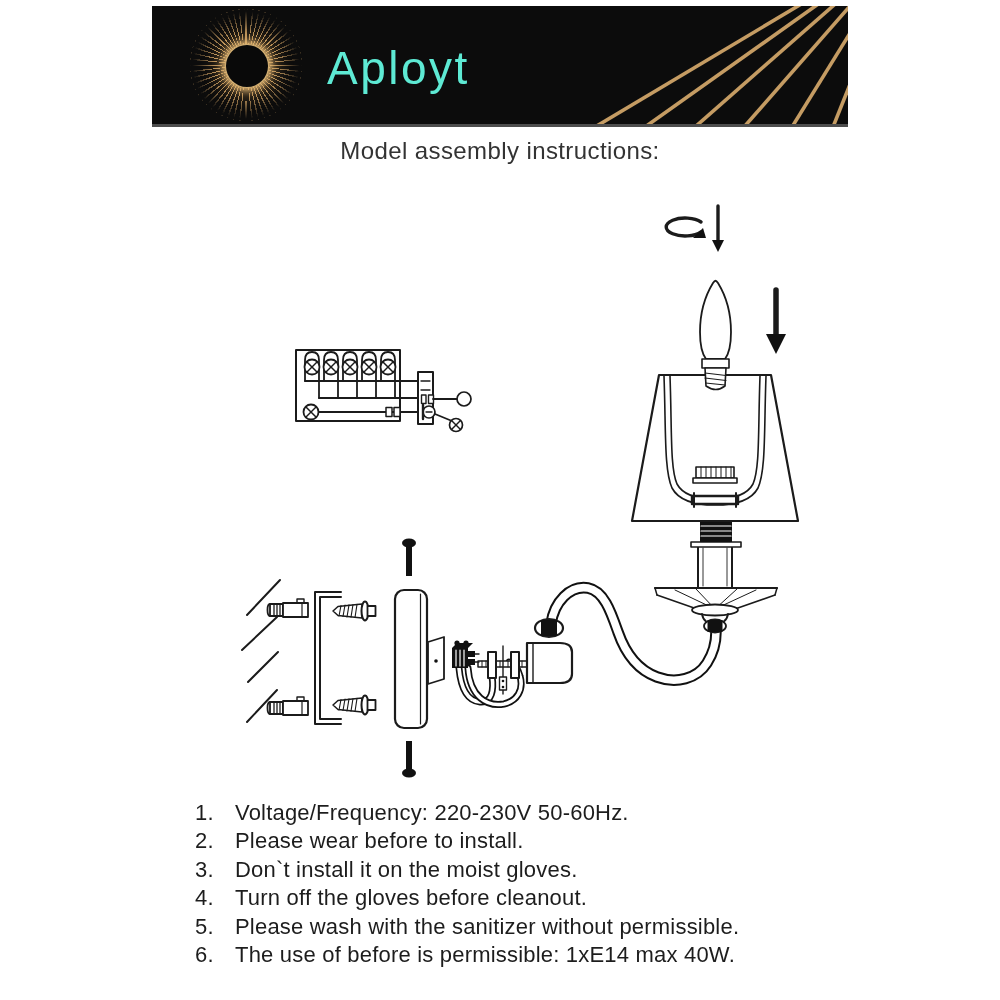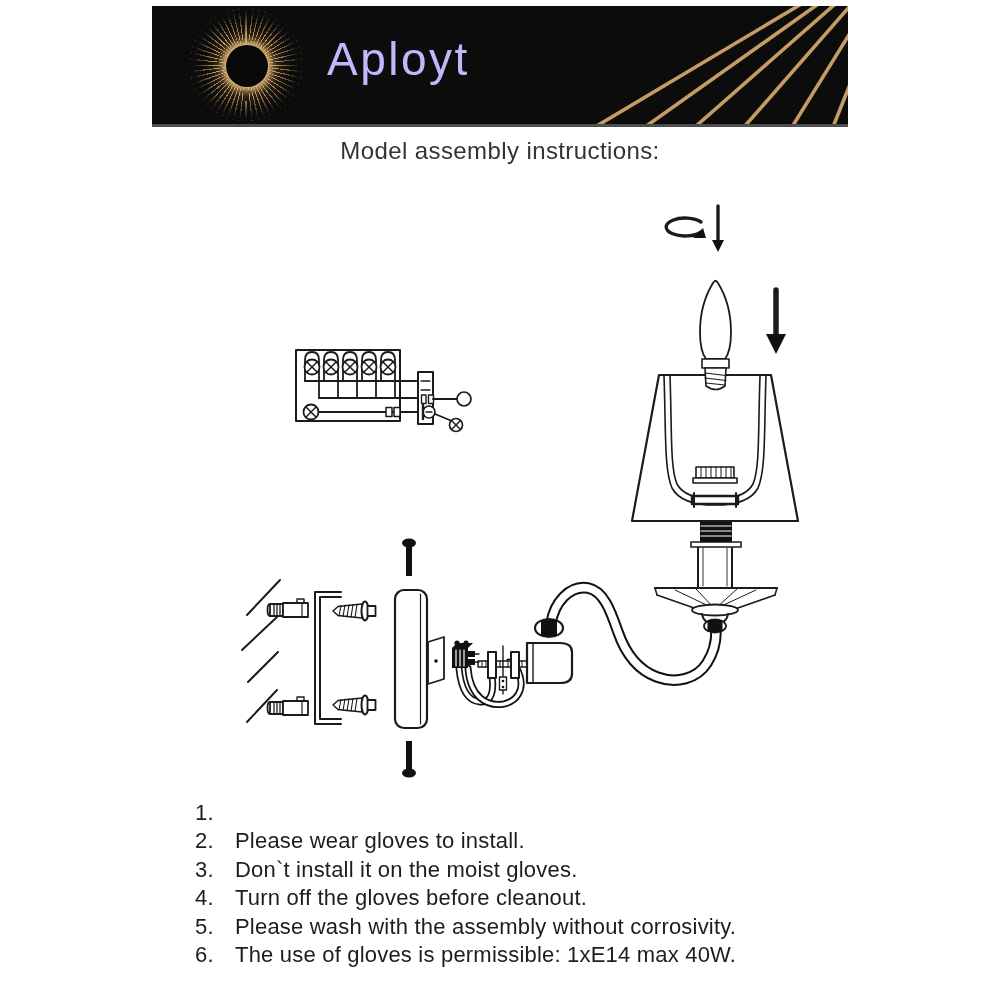--- a/index.html
+++ b/index.html
@@ -19,22 +19,22 @@
   .burst-fade{
     position:absolute;left:38px;top:3px;width:112px;height:112px;border-radius:50%;
     background:radial-gradient(closest-side, rgba(12,12,12,0) 55%, #0c0c0c 96%);
   }
   .burst-core{
     position:absolute;left:73px;top:38px;width:42px;height:42px;border-radius:50%;
     background:#090909;border:1px solid rgba(243,203,134,0.85);
     box-shadow:0 0 6px 3px rgba(235,191,121,0.9),0 0 16px 8px rgba(182,137,77,0.45);
   }
   .brand-text{
-    position:absolute;left:175px;top:28px;font-size:46px;line-height:50px;
-    color:#c4b5fd;letter-spacing:2.5px;font-weight:400;
+    position:absolute;left:175px;top:37px;font-size:46px;line-height:50px;
+    color:#5eead4;letter-spacing:2.5px;font-weight:400;
   }
   .banner-rays{position:absolute;right:0;top:0;}
   
   .doc-title{
     position:absolute;left:0;top:136px;width:1000px;text-align:center;
     color:#333333;font-size:24px;line-height:30px;letter-spacing:0.4px;
   }
   
   .diagram-svg{position:absolute;left:0;top:0;width:1000px;height:1000px;}
   
@@ -348,34 +348,35 @@
       <line x1="776" y1="290" x2="776" y2="336" stroke-width="5.5"></line>
       <polygon points="766,334 786,334 776,354" fill="#111" stroke="none"></polygon>
     </g>
 
   </g>
 </svg>
 
 <div class="instructions">
   <div class="instr-row">
     <span class="instr-num">1.</span>
+    <span class="instr-text">Voltage/Frequency: 220-230V 50-60Hz.</span>
   </div>
   <div class="instr-row">
     <span class="instr-num">2.</span>
-    <span class="instr-text">Please wear gloves to install.</span>
+    <span class="instr-text">Please wear before to install.</span>
   </div>
   <div class="instr-row">
     <span class="instr-num">3.</span>
     <span class="instr-text">Don`t install it on the moist gloves.</span>
   </div>
   <div class="instr-row">
     <span class="instr-num">4.</span>
     <span class="instr-text">Turn off the gloves before cleanout.</span>
   </div>
   <div class="instr-row">
     <span class="instr-num">5.</span>
-    <span class="instr-text">Please wash with the assembly without corrosivity.</span>
+    <span class="instr-text">Please wash with the sanitizer without permissible.</span>
   </div>
   <div class="instr-row">
     <span class="instr-num">6.</span>
-    <span class="instr-text">The use of gloves is permissible: 1xE14 max 40W.</span>
+    <span class="instr-text">The use of before is permissible: 1xE14 max 40W.</span>
   </div>
 </div>
 
 </body></html>

